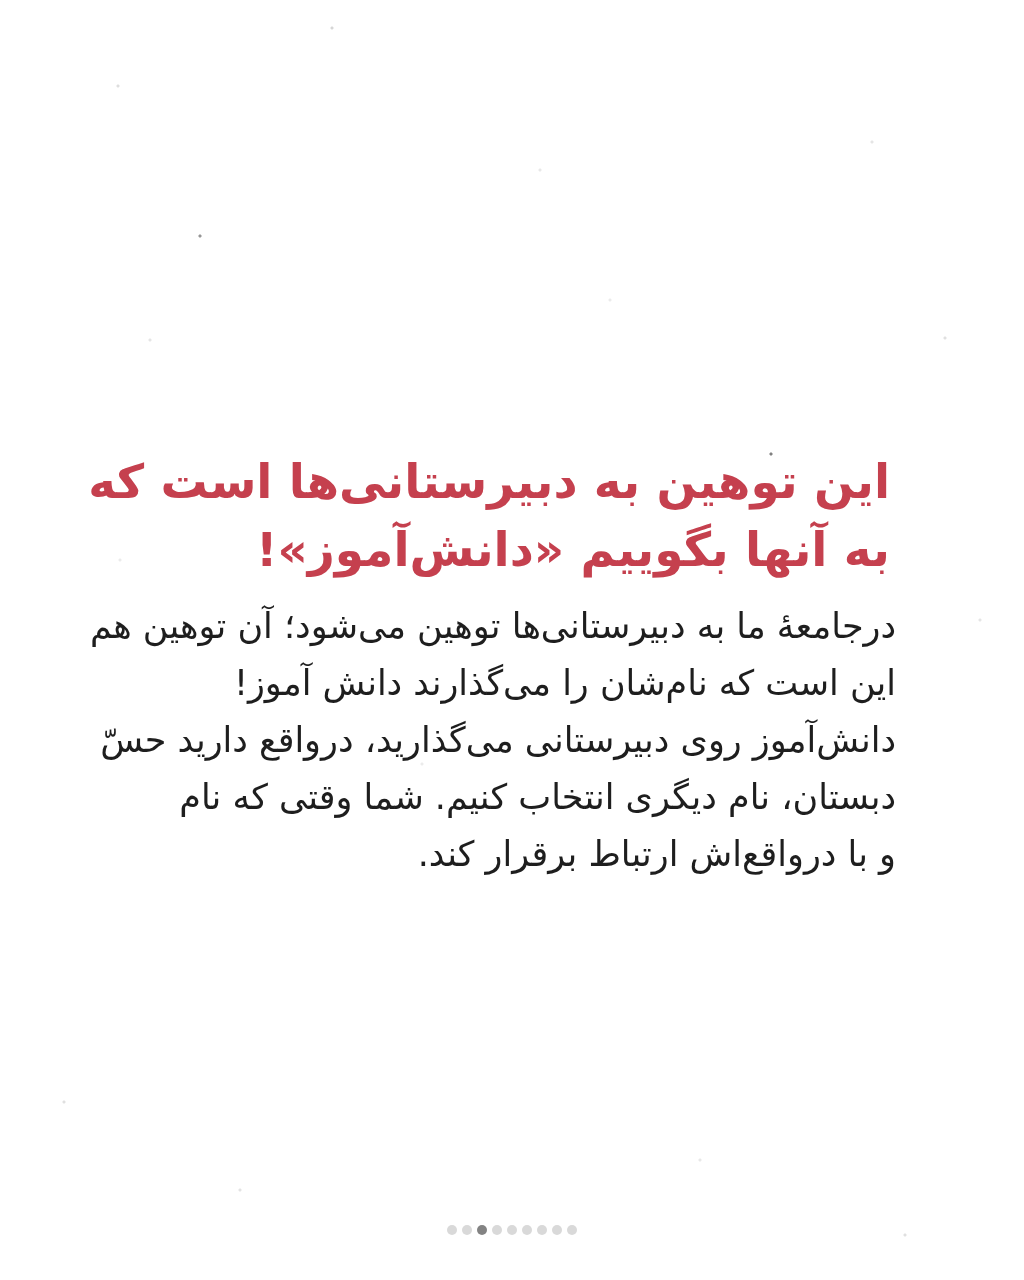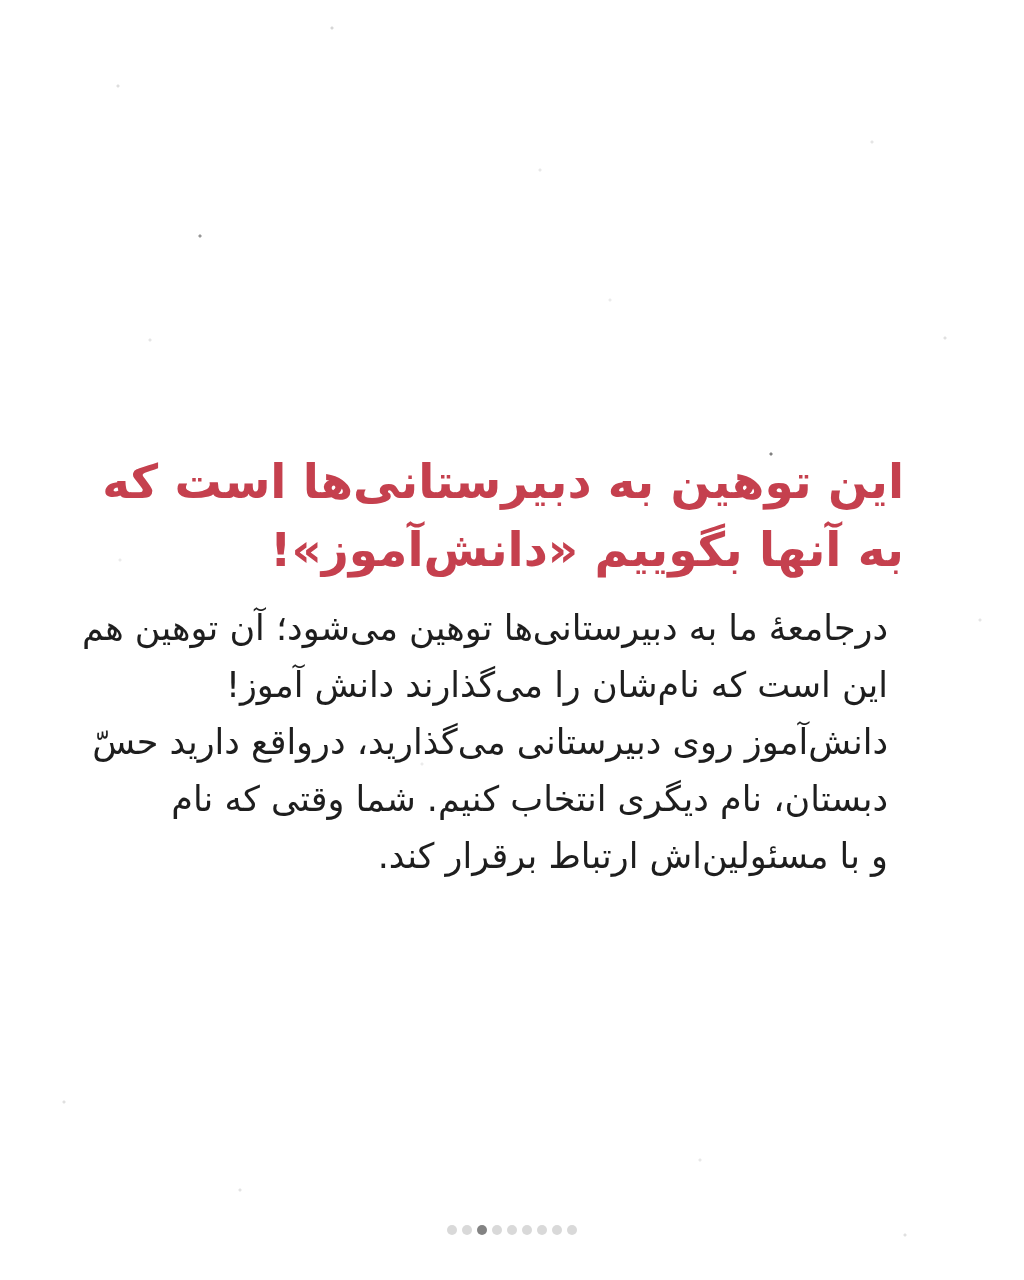--- a/index.html
+++ b/index.html
@@ -38,33 +38,33 @@
   }
   .content {
     position: absolute;
     top: 448px;
     right: 120px;
     left: 20px;
     direction: rtl;
     text-align: right;
   }
   .title {
-    margin: 0 0 14px 0;
+    margin: 0 14px 14px 0;
     padding: 0;
     color: var(--heading-red, #c5404e);
     font-size: 47px;
     font-weight: 700;
     line-height: 68px;
   }
   .title-line {
     display: block;
     white-space: nowrap;
   }
   .bodytext {
-    margin: 16px;
+    margin: 8px;
     padding: 0;
     color: var(--body-text, #1e1e1e);
     font-size: 35px;
     font-weight: 400;
     line-height: 57px;
   }
   .body-line {
     display: block;
     white-space: nowrap;
   }
@@ -97,21 +97,21 @@
   <section class="content">
     <h1 class="title">
       <span class="title-line">این توهین به دبیرستانی‌ها است که</span>
       <span class="title-line">به آنها بگوییم «دانش‌آموز»!</span>
     </h1>
     <p class="bodytext">
       <span class="body-line">درجامعهٔ ما به دبیرستانی‌ها توهین می‌شود؛ آن توهین هم</span>
       <span class="body-line">این است که نام‌شان را می‌گذارند دانش آموز!</span>
       <span class="body-line">دانش‌آموز روی دبیرستانی می‌گذارید، درواقع دارید حسّ</span>
       <span class="body-line">دبستان، نام دیگری انتخاب کنیم. شما وقتی که نام</span>
-      <span class="body-line">و با مسئولین‌اش ارتباط برقرار کند.</span>
+      <span class="body-line">و با درواقع‌اش ارتباط برقرار کند.</span>
     </p>
   </section>
 
   <nav class="dots">
       <span class="dot"></span>
       <span class="dot"></span>
       <span class="dot active"></span>
       <span class="dot"></span>
       <span class="dot"></span>
       <span class="dot"></span>

